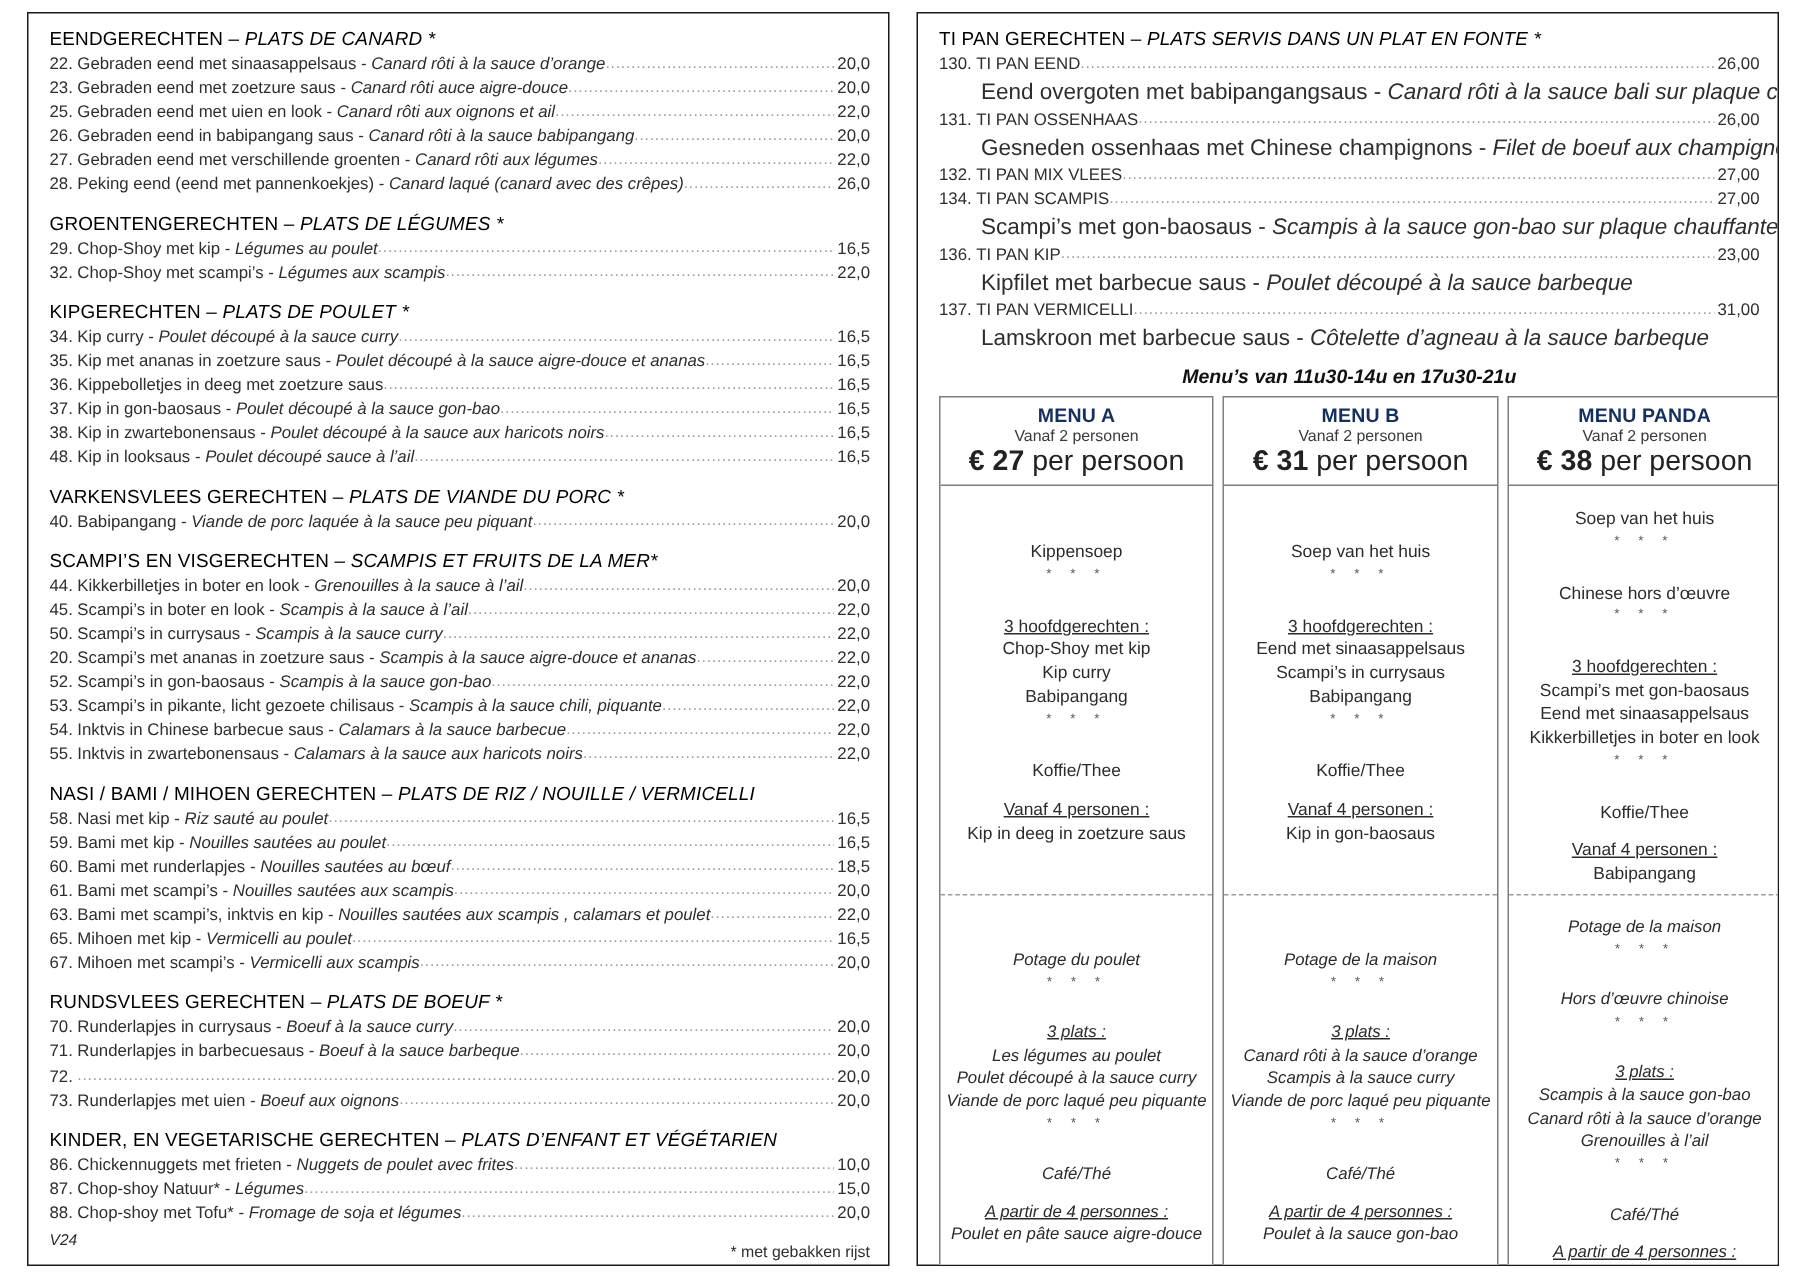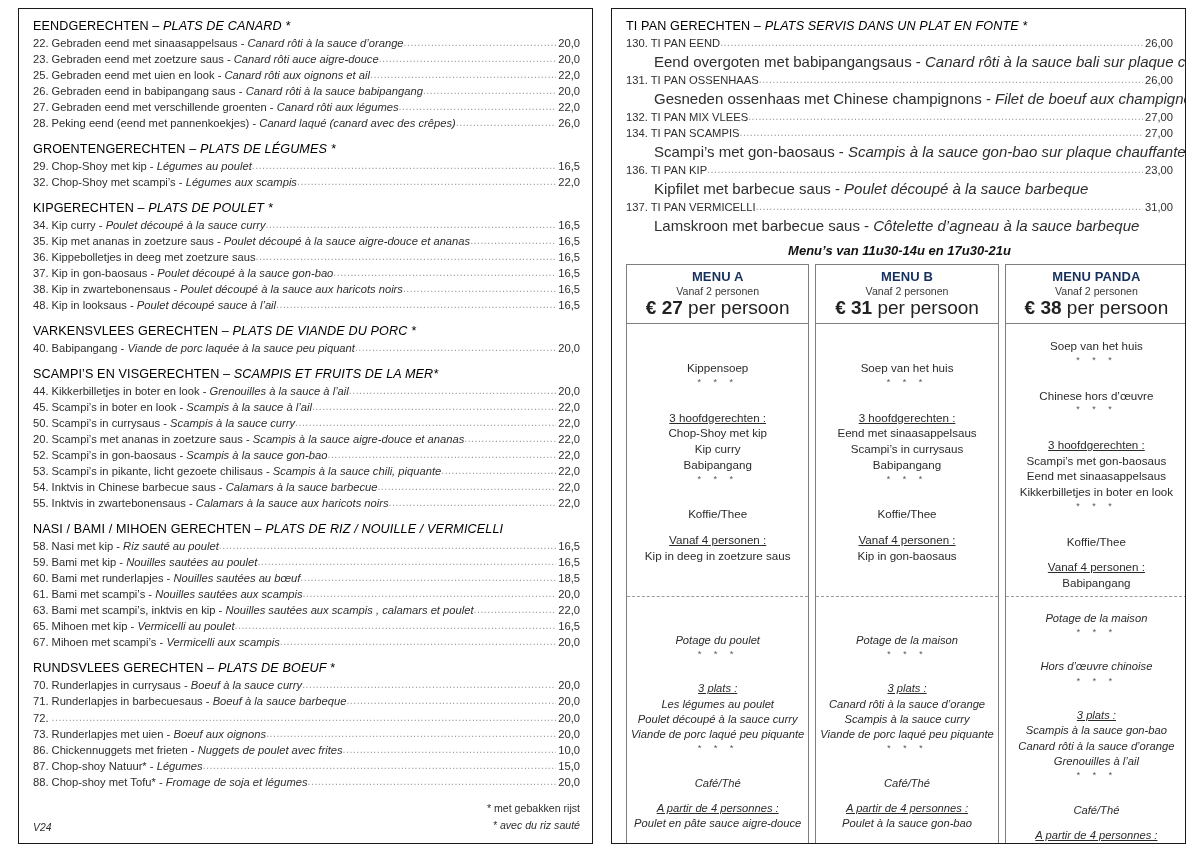--- a/index.html
+++ b/index.html
@@ -371,20 +371,21 @@
             <span class="num">72.</span>
             <span class="leader">....................................................................................................................................................................................................................................................................</span>
             <span class="price">20,0</span>
           </div>
           <div class="dish">
             <span class="num">73.</span>
             <span class="txt"><span>Runderlapjes met uien - </span><span class="fr">Boeuf aux oignons</span></span>
             <span class="leader">....................................................................................................................................................................................................................................................................</span>
             <span class="price">20,0</span>
           </div>
+          <div class="sec-head"><span>KINDER, EN VEGETARISCHE GERECHTEN</span><span> – </span><span class="fr">PLATS D’ENFANT ET VÉGÉTARIEN</span></div>
           <div class="dish">
             <span class="num">86.</span>
             <span class="txt"><span>Chickennuggets met frieten - </span><span class="fr">Nuggets de poulet avec frites</span></span>
             <span class="leader">....................................................................................................................................................................................................................................................................</span>
             <span class="price">10,0</span>
           </div>
           <div class="dish">
             <span class="num">87.</span>
             <span class="txt"><span>Chop-shoy Natuur* - </span><span class="fr">Légumes</span></span>
             <span class="leader">....................................................................................................................................................................................................................................................................</span>

